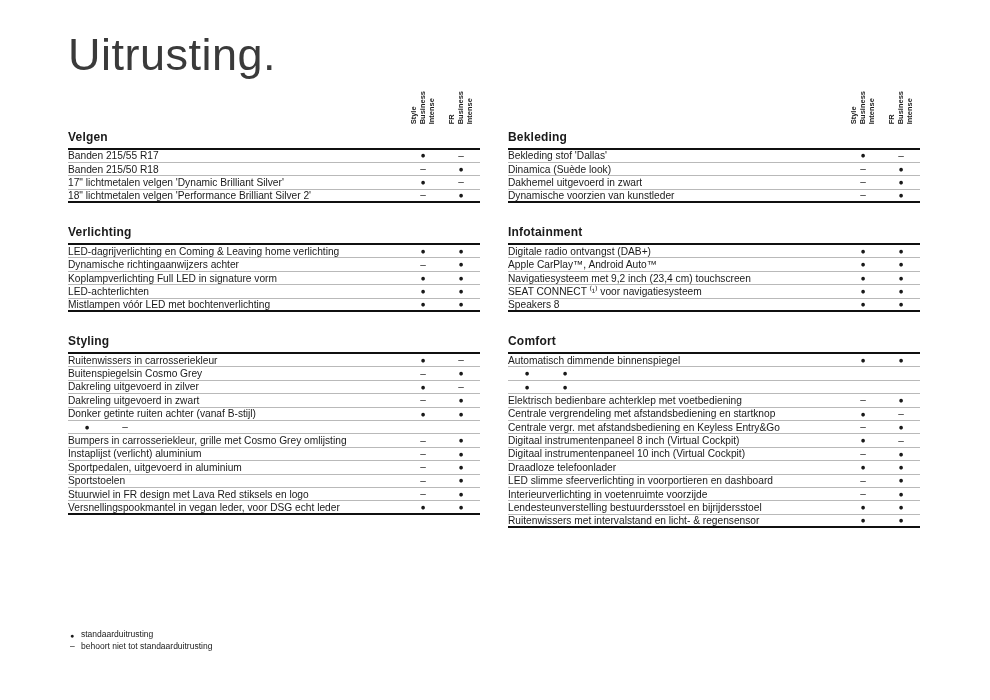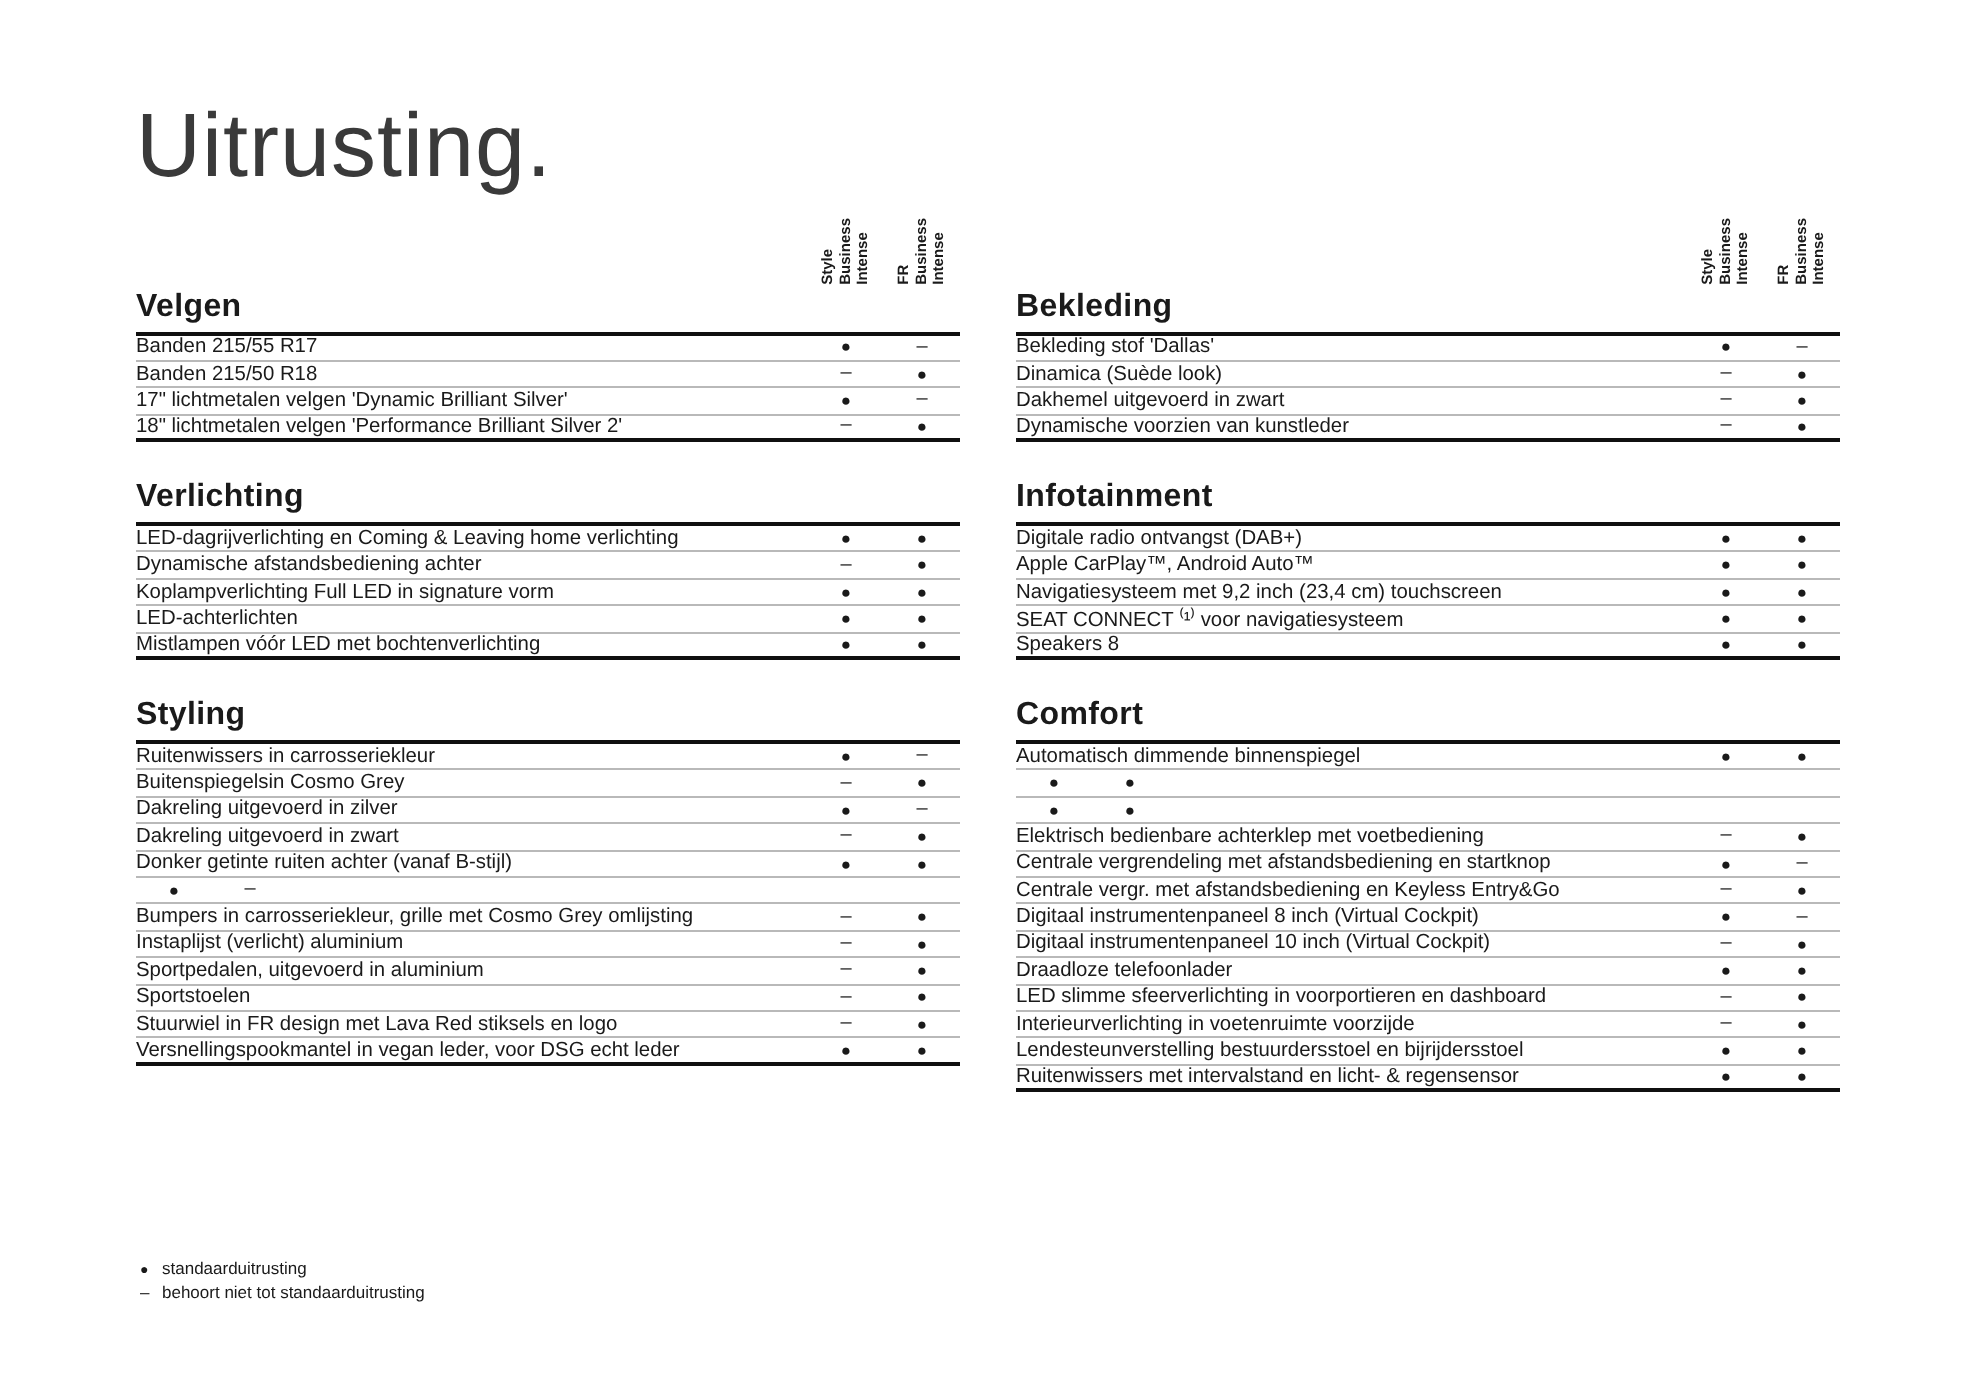--- a/index.html
+++ b/index.html
@@ -4,21 +4,21 @@
 <style>
   * { margin: 0; padding: 0; box-sizing: border-box; }
   html, body { width: 990px; height: 700px; }
   body {
     background: #ffffff;
     font-family: "Liberation Sans", sans-serif;
     color: #1a1a1a;
     position: relative;
     overflow: hidden;
   }
-  .page { padding: 48px 70px 0 68px; }
+  .page { padding: 30px 70px 0 68px; }
 
   h1.title {
     font-size: 45px;
     font-weight: 200;
     color: #3a3a3a;
     letter-spacing: 0.5px;
     line-height: 1.1;
     margin-bottom: 0;
   }
 
@@ -39,21 +39,21 @@
     color: #1a1a1a;
     margin-bottom: 1px;
   }
 
   section.tbl { margin-top: 0; }
   section.tbl + section.tbl { margin-top: 18px; }
   .tbl-head {
     border-bottom: 2px solid #101010;
     padding: 1px 0 3px 0;
   }
-  .sec-title { font-size: 16px; font-weight: 700; letter-spacing: 0.2px; }
+  .sec-title { font-size: 12px; font-weight: 700; letter-spacing: 0.2px; }
 
   .row {
     display: flex;
     align-items: center;
     height: 13.4px;
     border-bottom: 1px solid #b9b9b9;
     font-size: 10.2px;
   }
   .rows .row:last-child { border-bottom: 2px solid #101010; }
   .feat { flex: 1; white-space: nowrap; overflow: hidden; }
@@ -130,21 +130,21 @@
       <span class="sec-title">Verlichting</span>
     </div>
     <div class="rows">
   <div class="row">
     <span class="feat">LED-dagrijverlichting en Coming &amp; Leaving home verlichting</span>
     <span class="mark dot">●</span>
     <span class="mark dot">●</span>
   </div>
 
   <div class="row">
-    <span class="feat">Dynamische afstandsbediening achter</span>
+    <span class="feat">Dynamische richtingaanwijzers achter</span>
     <span class="mark dash">–</span>
     <span class="mark dot">●</span>
   </div>
 
   <div class="row">
     <span class="feat">Koplampverlichting Full LED in signature vorm</span>
     <span class="mark dot">●</span>
     <span class="mark dot">●</span>
   </div>
 

